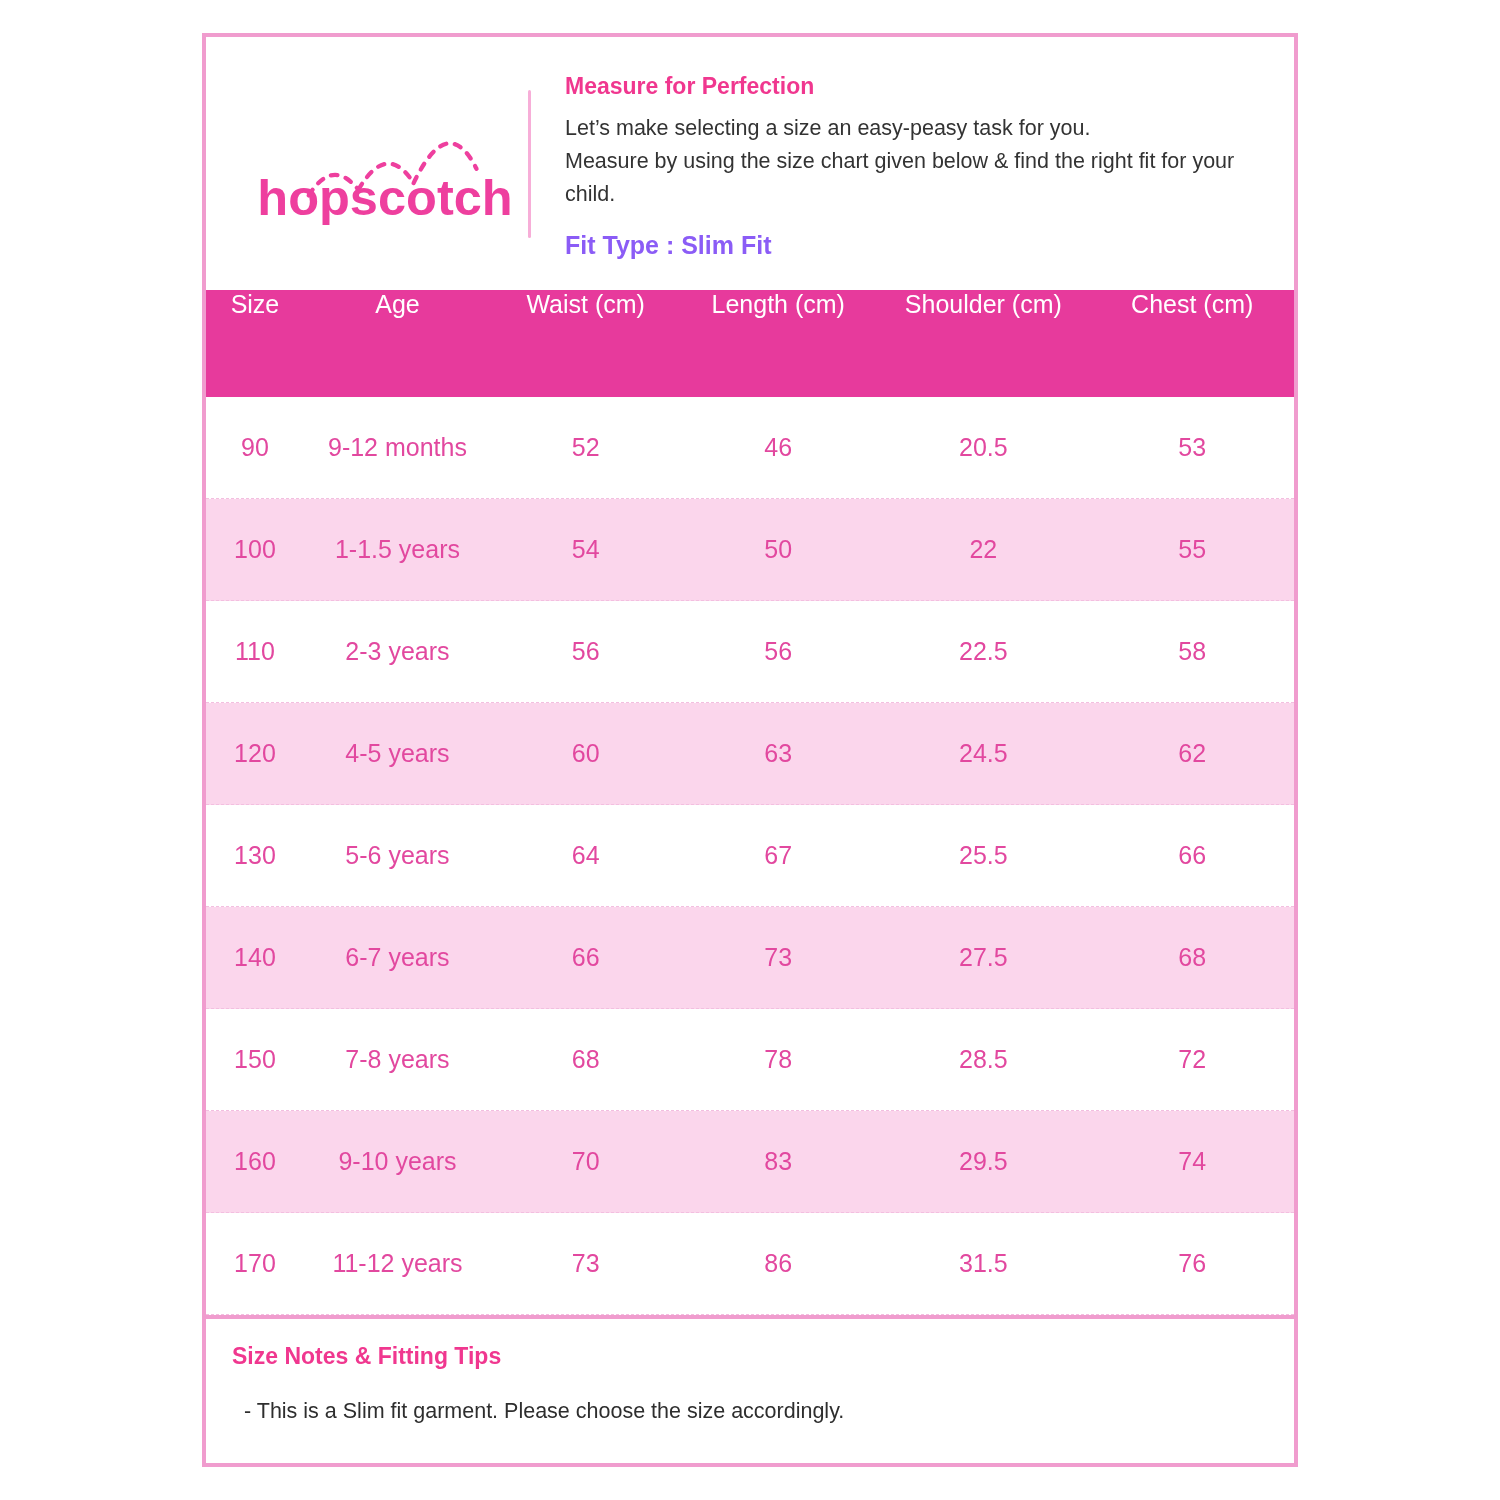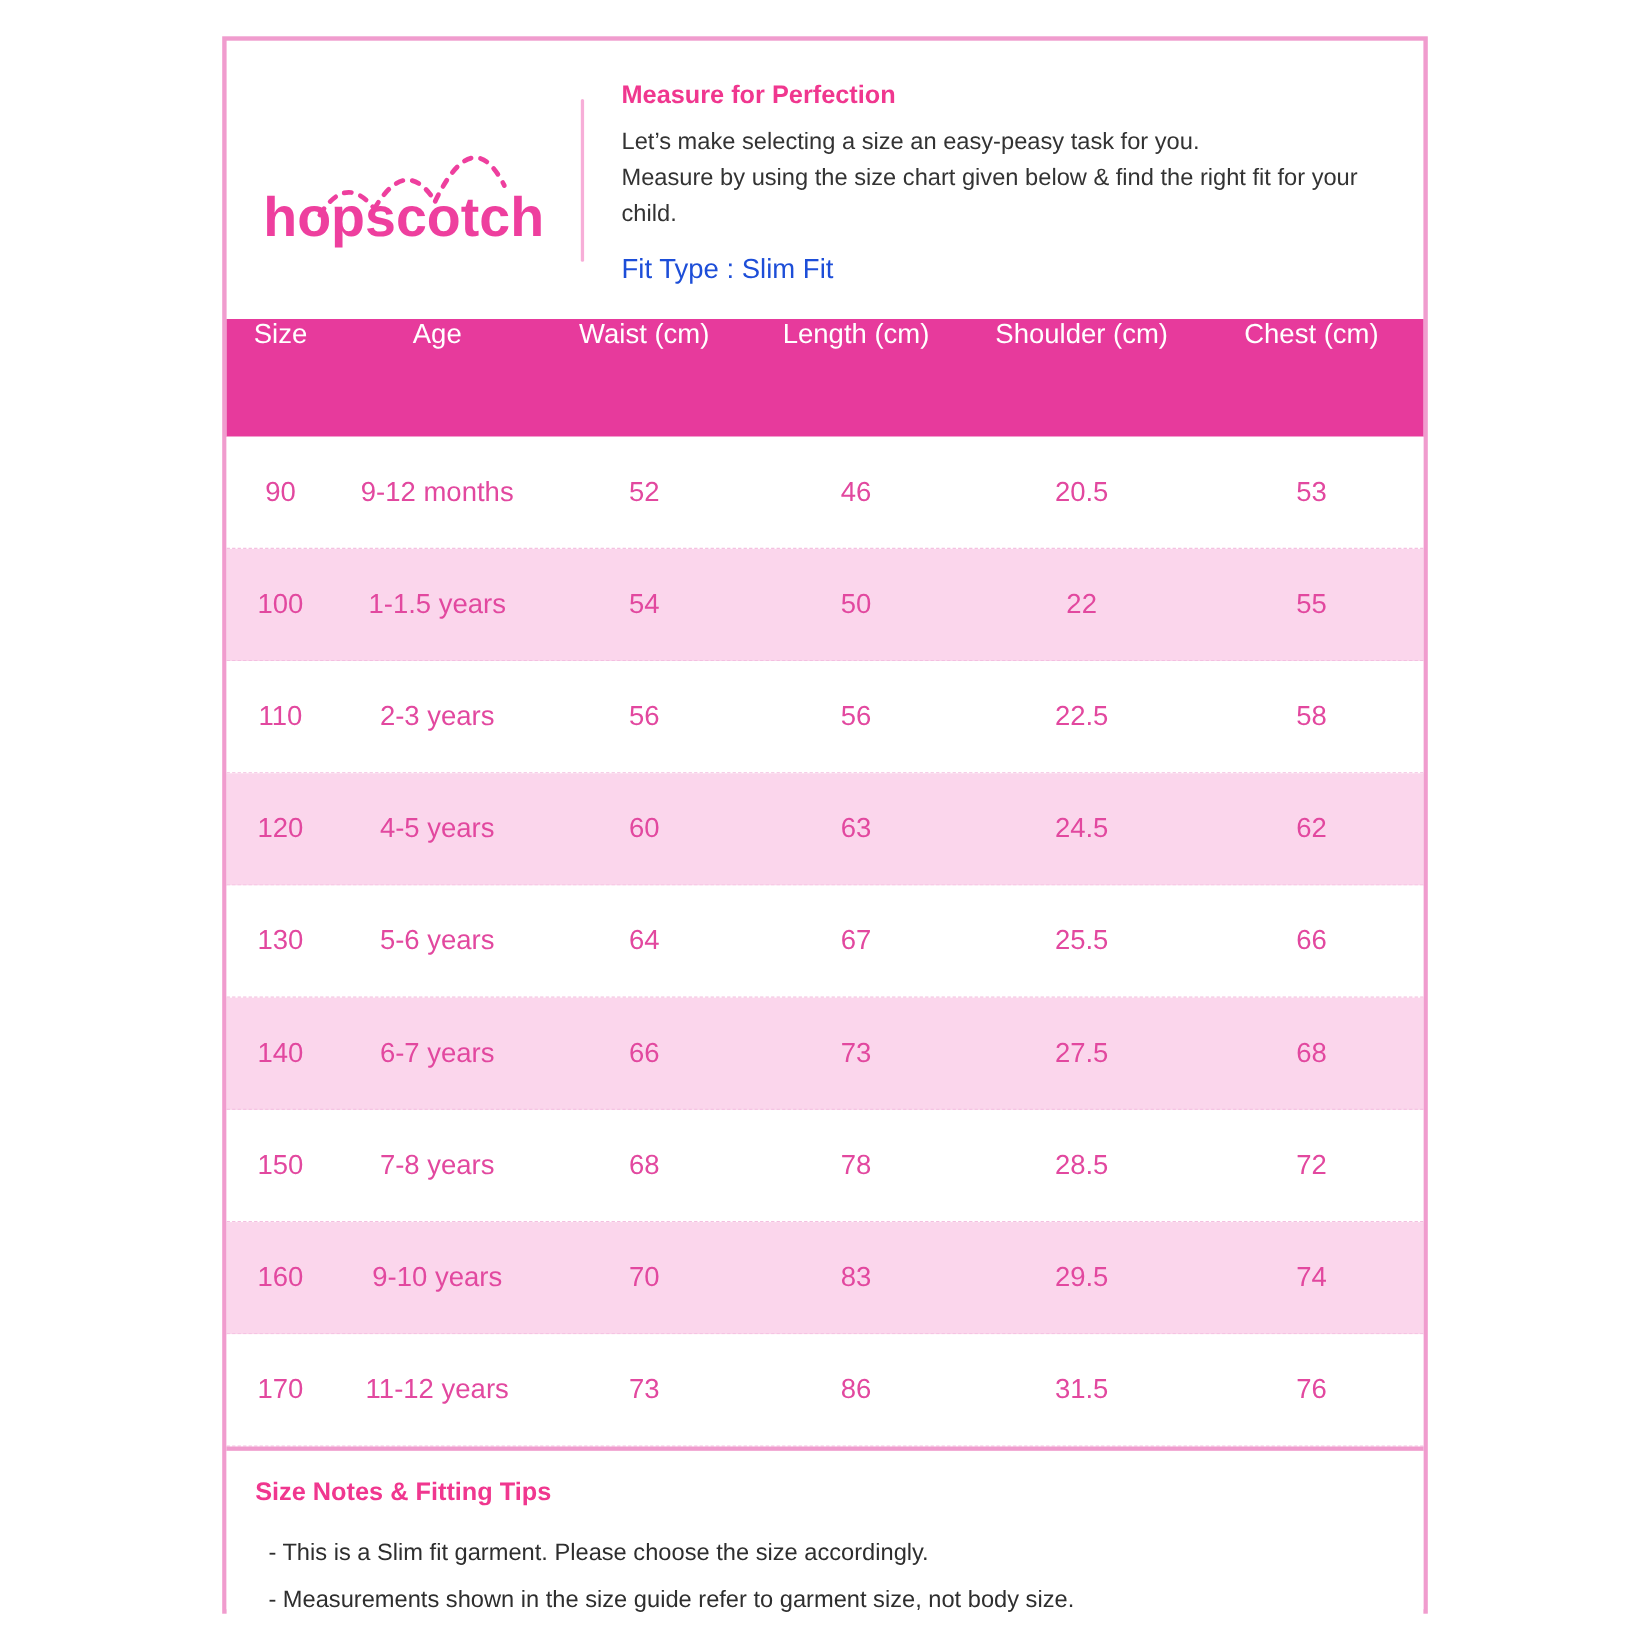--- a/index.html
+++ b/index.html
@@ -7,26 +7,26 @@
   .page{position:relative;width:1500px;height:1500px;background:#ffffff;overflow:hidden;}
 
   .card{
     position:absolute;left:202px;top:33px;width:1088px;height:1426px;
     border:4px solid #f09cce;background:#ffffff;box-sizing:content-box;
     display:flex;flex-direction:column;
   }
 
   
   .card-header{height:253px;flex:0 0 253px;display:flex;align-items:center;}
-  .logo-wrap{width:322px;flex:0 0 322px;display:flex;justify-content:center;align-items:center;}
+  .logo-wrap{width:322px;flex:0 0 322px;display:flex;justify-content:flex-end;align-items:center;}
   .v-divider{width:3px;height:148px;background:#f7aed8;border-radius:2px;}
   .header-text{flex:1;padding:6px 44px 0 34px;}
   .measure-title{color:#f0378f;font-size:23px;font-weight:700;margin:0 0 12px 0;}
   .intro-line{color:#333333;font-size:21.5px;line-height:1.55;}
-  .fit-type{margin-top:20px;color:#1d4ed8;font-size:25px;font-weight:400;}
+  .fit-type{margin-top:20px;color:#8b5cf6;font-size:25px;font-weight:700;}
 
   
   .thead-row{
     height:107px;flex:0 0 107px;background:#e73a9c;display:flex;align-items:flex-start;
     color:#ffffff;font-size:25px;font-weight:400;
   }
   .tbody{display:flex;flex-direction:column;}
   .trow{
     height:102px;flex:0 0 102px;display:flex;align-items:center;
     font-size:25px;color:#e2489f;background:#ffffff;
@@ -153,18 +153,17 @@
           <div class="cell col4">31.5</div>
           <div class="cell col5">76</div>
         </div>
       </div>
 
     <div class="h-divider"></div>
     <div class="notes">
       <div class="notes-title">Size Notes &amp; Fitting Tips</div>
       <div>
           <div class="note-line">- This is a Slim fit garment. Please choose the size accordingly.</div>
-          <div class="note-line">- Measurements shown in the size guide refer to garment size, not body size.</div>
         </div>
     </div>
 
   </div>
 </div>
 
 </body></html>

